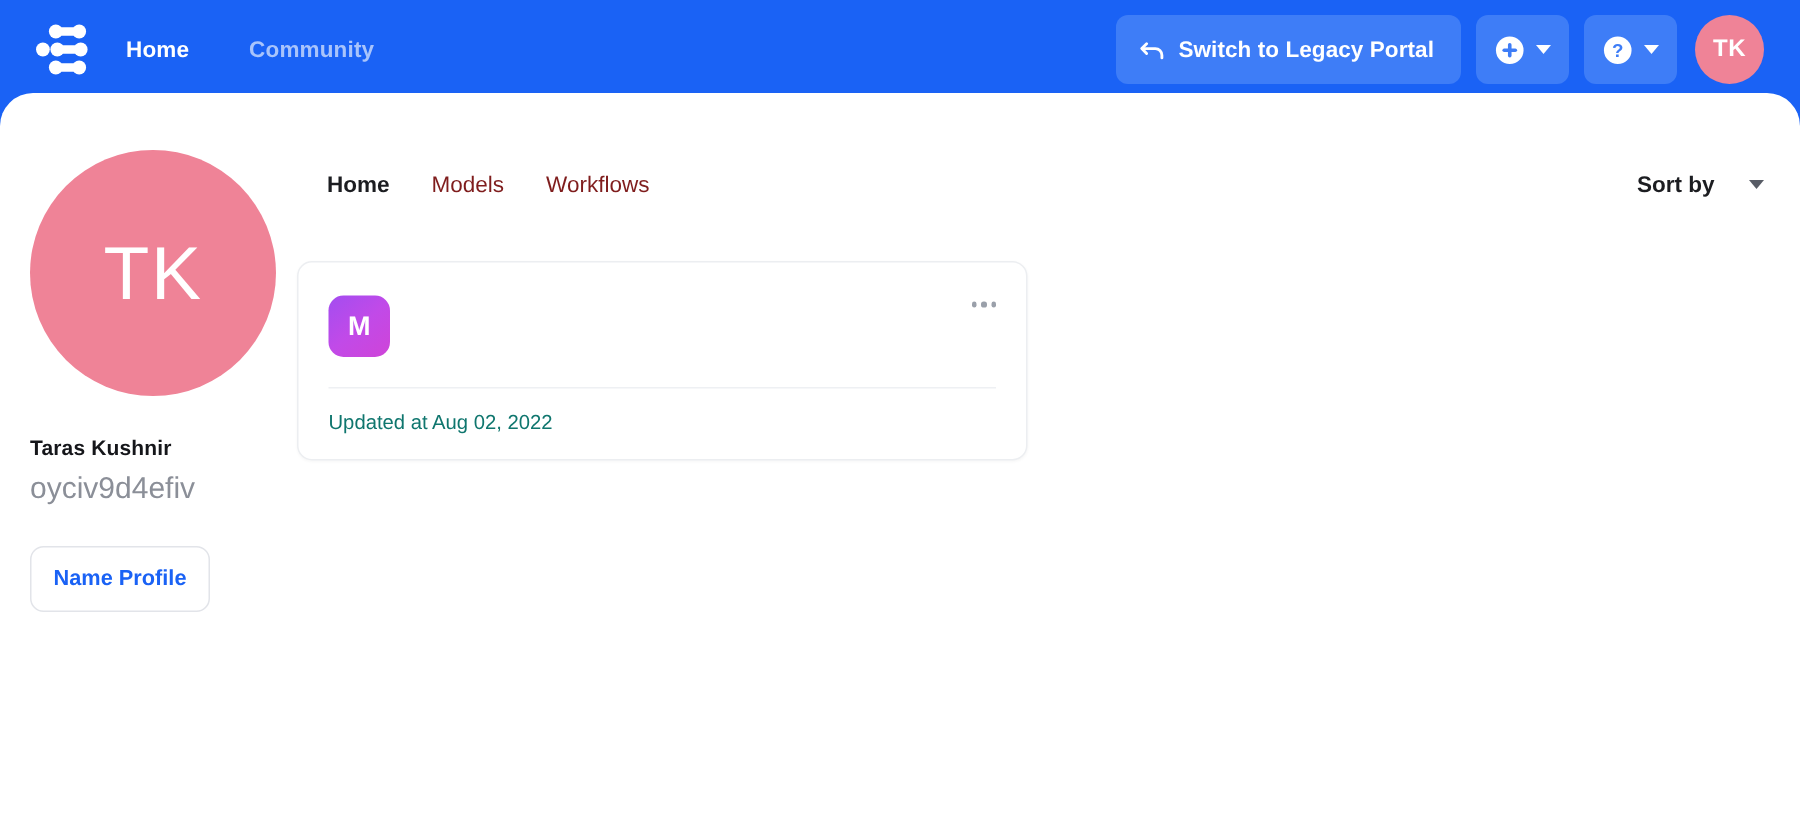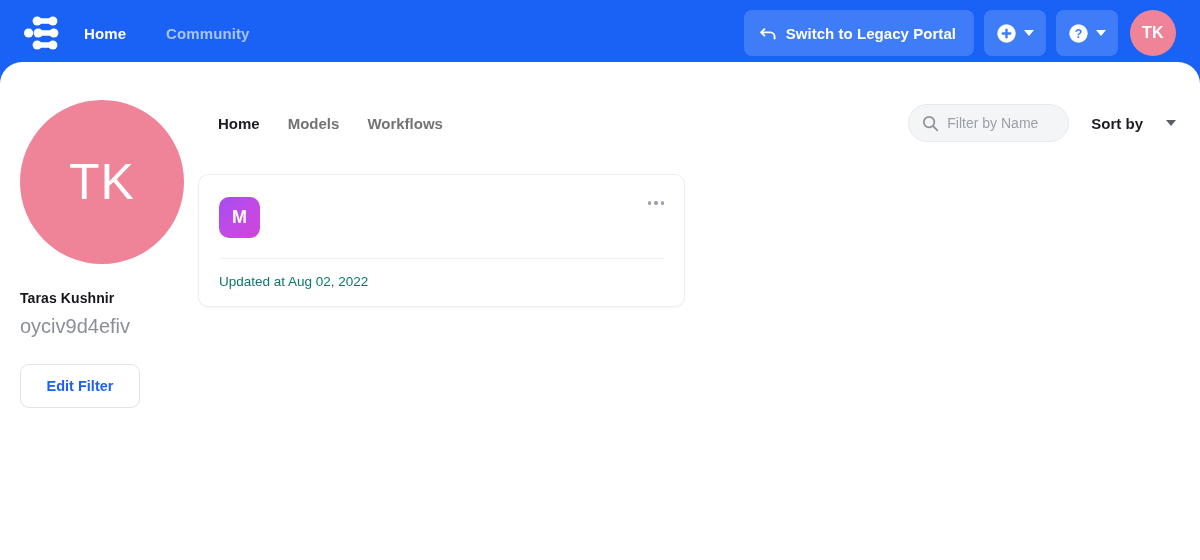--- a/index.html
+++ b/index.html
@@ -213,21 +213,21 @@
     gap: 28px;
     margin-left: 20px;
   }
 
   .tab {
     font-size: 15px;
     cursor: pointer;
     white-space: nowrap;
   }
   .tab.active { color: #1c1d21; font-weight: bold; }
-  .tab.inactive { color: #737373; font-weight: bold; text-align: center; }
+  .tab.inactive { color: #7f1d1d; font-weight: normal; text-align: center; }
 
   .toolbar-right {
     margin-left: auto;
     display: flex;
     align-items: center;
     gap: 22px;
     padding-right: 4px;
   }
 
   .search-box {
@@ -418,45 +418,36 @@
 
   <div class="sheet">
 
     <div class="profile-col">
       <div class="avatar-large">
         <span>TK</span>
       </div>
       <div class="profile-name">Taras Kushnir</div>
       <div class="profile-handle">oyciv9d4efiv</div>
       <button class="edit-profile-btn">
-        <span>Edit Filter</span>
+        <span>Name Profile</span>
       </button>
     </div>
 
     <div class="main-col">
 
       <div class="main-toolbar">
 
         <div class="tabs">
           <div class="tab active">Home</div>
           <div class="tab inactive">Models</div>
           <div class="tab inactive">Workflows</div>
         </div>
 
         <div class="toolbar-right">
 
-          <div class="search-box">
-            <span style="display:flex;">
-              <svg width="17" height="17" viewBox="0 0 17 17" aria-hidden="true">
-                <circle cx="7.1" cy="7.1" r="5.3" fill="none" stroke="#8c9099" stroke-width="1.7"></circle>
-                <line x1="11.1" y1="11.1" x2="15.3" y2="15.3" stroke="#8c9099" stroke-width="1.7" stroke-linecap="round"></line>
-              </svg>
-            </span>
-            <input class="search-input" type="text" placeholder="Filter by Name" style="">
-          </div>
 
           <div class="sortby">
             <span class="sortby-label">Sort by</span>
             <span class="caret-down-dark"></span>
           </div>
         </div>
       </div>
 
       <div class="card">
         <div class="card-top">

